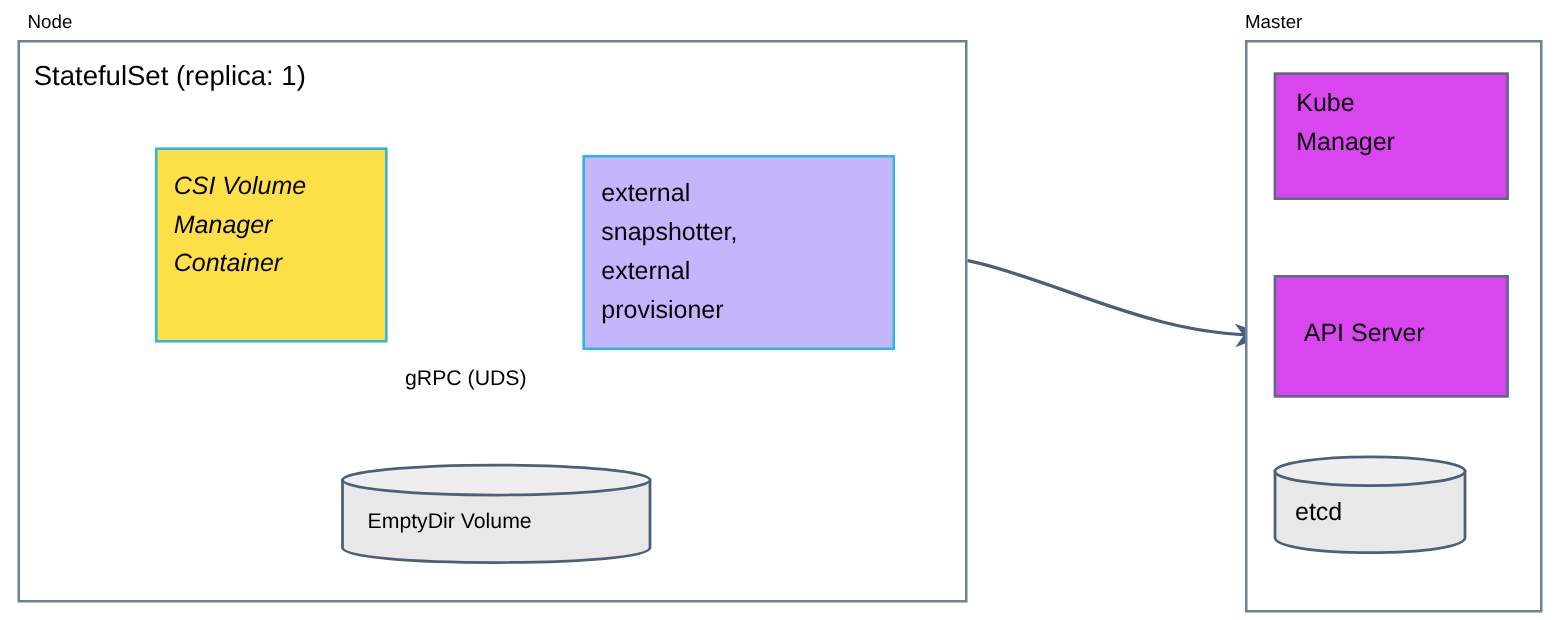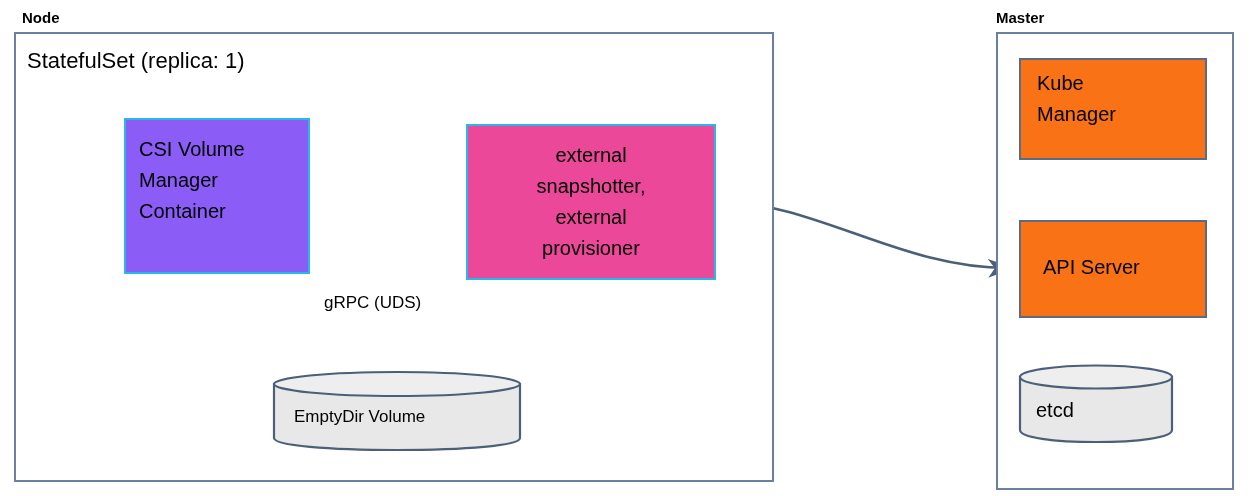--- a/index.html
+++ b/index.html
@@ -20,21 +20,21 @@
     position: relative;
     width: 1250px;
     height: 496px;
     background: #ffffff;
   }
   .abs { position: absolute; }
 
   
   .section-label {
     font-size: 15px;
-    font-weight: bold;
+    font-weight: normal;
     color: #000;
     line-height: 16px;
     white-space: nowrap;
   }
 
   
   .container-box {
     border: 2px solid #6b7f9e;
     background: #ffffff;
   }
@@ -49,26 +49,26 @@
 
   
   .comp-box {
     border: 2px solid #29b6e8;
     display: block;
     padding: 14px 13px 0 13px;
     font-size: 20px;
     line-height: 31px;
     color: #000;
   }
-  .comp-box.orange { background: #8b5cf6; }
-  .comp-box.green  { background: #ec4899; text-align: center; }
+  .comp-box.orange { background: #fde047; font-style: italic; }
+  .comp-box.green  { background: #c4b5fd; }
 
   .gray-box {
     border: 2px solid #5a6b86;
-    background: #f97316;
+    background: #d946ef;
     font-size: 20px;
     line-height: 31px;
     color: #000;
     padding: 8px 16px 0 16px;
   }
   .gray-box.centered {
     display: flex;
     align-items: center;
     padding: 0 0 4px 22px;
   }

